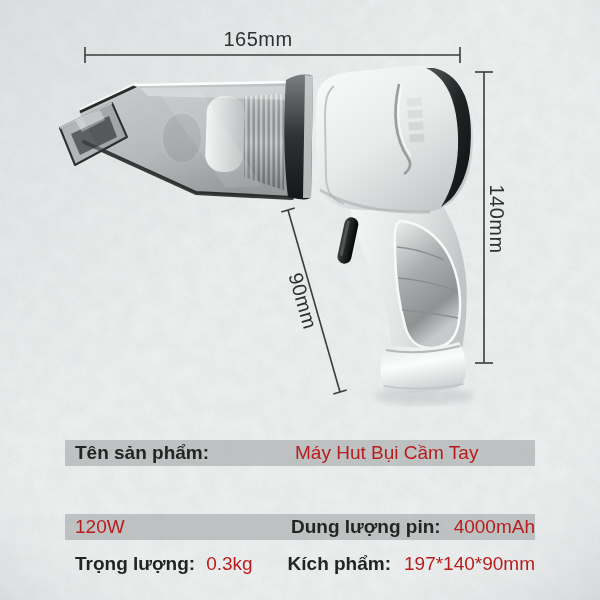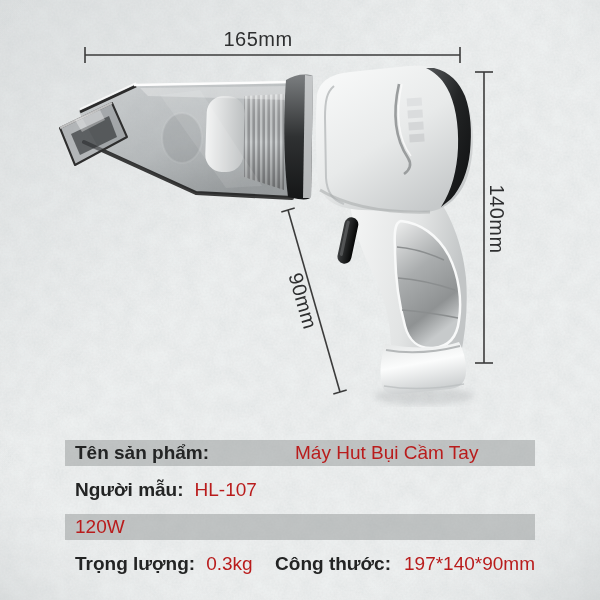--- a/index.html
+++ b/index.html
@@ -221,37 +221,37 @@
     <div class="spec-row band row-1">
       <div class="lgroup">
         <span class="spec-label">Tên sản phẩm:</span>
       </div>
       <div class="rgroup">
         <span class="spec-value">Máy Hut Bụi Cầm Tay</span>
       </div>
     </div>
 
     <div class="spec-row row-2">
-      <div class="lgroup">
-        <span class="spec-label">Người mẫu:</span>
-        <span class="spec-value">HL-107</span>
-      </div>
     </div>
 
     <div class="spec-row band row-3">
       <div class="lgroup">
         <span class="spec-value">120W</span>
+      </div>
+      <div class="rgroup">
+        <span class="spec-label">Dung lượng pin:</span>
+        <span class="spec-value">4000mAh</span>
       </div>
     </div>
 
     <div class="spec-row row-4">
       <div class="lgroup">
         <span class="spec-label">Trọng lượng:</span>
         <span class="spec-value">0.3kg</span>
       </div>
       <div class="rgroup">
-        <span class="spec-label">Công thước:</span>
+        <span class="spec-label">Kích phẩm:</span>
         <span class="spec-value">197*140*90mm</span>
       </div>
     </div>
 
   </div>
 </div>
 
 </body></html>

